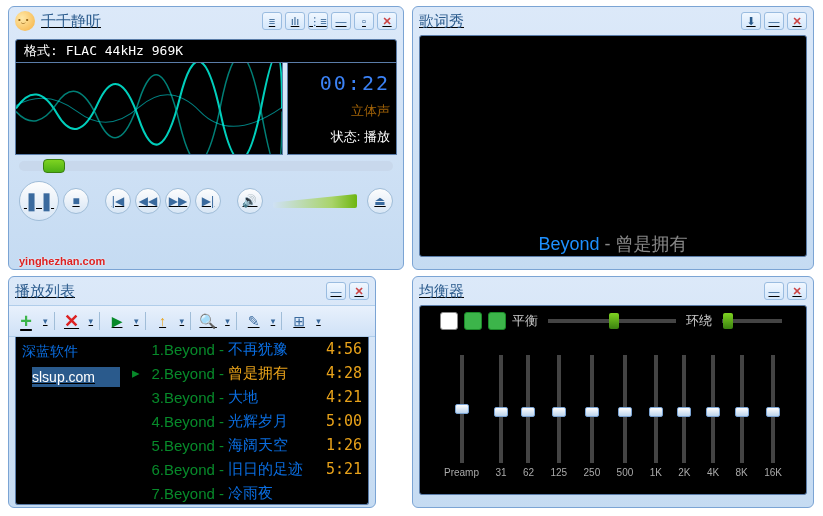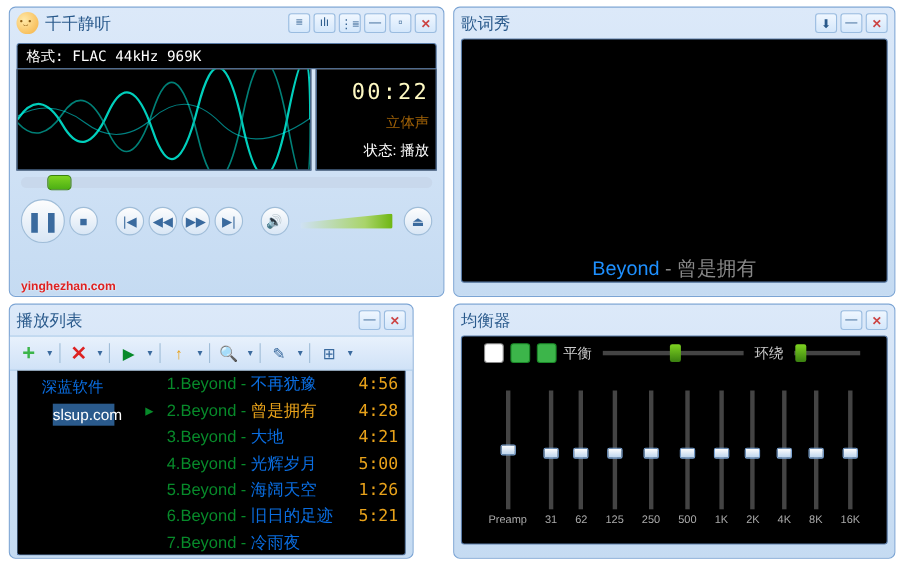--- a/index.html
+++ b/index.html
@@ -1,31 +1,31 @@
 <!DOCTYPE html>
 <html><head>
 <meta charset="utf-8">
 <style>
 * { margin:0; padding:0; box-sizing:border-box; font-family:"Microsoft YaHei",Arial,sans-serif; }
 body { background:#fff; width:823px; height:516px; position:relative; }
-.panel { position:absolute; background:linear-gradient(#dce9f9,#c5dbf2); border:1px solid #7ba4d4; border-radius:6px; }
+.panel { position:absolute; background:linear-gradient(#dce9f9,#c5dbf2); border:1px solid #7ba4d4; border-radius:6px;text-decoration:underline; }
 .titlebar { height:28px; display:flex; align-items:center; padding:0 6px; font-size:15px; color:#2a5a8c; font-weight:500; }
 .titlebar .spacer { flex:1; }
 .tbtn { width:20px; height:18px; margin-left:3px; border:1px solid #9abce0; border-radius:3px; background:linear-gradient(#f0f7ff,#d4e7fb); display:flex; align-items:center; justify-content:center; font-size:11px; color:#2a5a8c; cursor:pointer; }
 .tbtn.close { color:#c44; font-weight:bold; }
 .content { background:#000; margin:0 6px 6px; border-radius:3px; border:1px solid #5a7ca8; position:relative; }
 
 
 #player { left:8px; top:6px; width:396px; height:264px; }
 #fmt { height:24px; margin:4px 6px 0; padding:0 8px; background:#000; border:1px solid #5a7ca8; border-radius:3px 3px 0 0; color:#fff; font-size:13px; font-family:monospace; display:flex; align-items:center; }
 #visrow { display:flex; margin:0 6px; height:92px; gap:4px; }
 #wave { flex:1; background:#000; border:1px solid #5a7ca8; border-top:none; position:relative; overflow:hidden; }
 #wave svg { width:100%; height:100%; }
 #timebox { width:110px; background:#000; border:1px solid #5a7ca8; border-top:none; color:#0f0; padding:4px 6px; display:flex; flex-direction:column; align-items:flex-end; justify-content:space-around; }
-#timebox .time { color:#fef9c3; font-family:monospace; font-size:20px; letter-spacing:2px;text-align:right; }
+#timebox .time { color:#3b82f6; font-family:monospace; font-size:20px; letter-spacing:2px;text-align:right; }
 #timebox .stereo { color:#a16207; font-size:13px; }
 #timebox .status { color:#fff; font-size:13px; }
 #seek { margin:6px 10px 4px; height:10px; background:#c8d8ec; border-radius:5px; position:relative; }
 #seek .thumb { position:absolute; left:24px; top:-2px; width:22px; height:14px; background:linear-gradient(#7ed321,#4caf14); border-radius:4px; border:1px solid #3a8010; }
 #ctrls { display:flex; align-items:center; padding:6px 10px 8px; gap:4px; }
 .pbtn { border-radius:50%; background:linear-gradient(#fdfdfd,#d8e6f5); border:1px solid #a0bdd8; display:flex; align-items:center; justify-content:center; color:#3a6a9e; cursor:pointer; }
 .pbtn.lg { width:40px; height:40px; font-size:18px; }
 .pbtn.sm { width:26px; height:26px; font-size:12px; }
 #vol { flex:1; height:14px; margin:0 6px; background:linear-gradient(90deg,#cfe1f4,#a9d46a 70%,#6eb611); border-radius:2px; clip-path:polygon(0 60%,100% 0,100% 100%,0 100%); }
 .wm { position:absolute; left:10px; bottom:2px; color:#d22; font-size:11px; font-weight:bold; text-shadow:0 0 2px #fff; }
@@ -36,21 +36,21 @@
 #lyric .line { font-size:18px; }
 #lyric .artist { color:#1e90ff; }
 #lyric .title { color:#888; }
 
 
 #playlist { left:8px; top:276px; width:368px; height:232px; }
 #playlist .toolbar { display:flex; align-items:center; padding:4px 6px; gap:6px; background:linear-gradient(#e8f1fc,#d0e2f7); border-top:1px solid #b0cdea; border-bottom:1px solid #b0cdea; }
 #playlist .toolbar .tool { width:22px; height:22px; display:flex; align-items:center; justify-content:center; font-size:14px; cursor:pointer; border-radius:3px; }
 #playlist .toolbar .sep { width:1px; height:18px; background:#a0bdd8; }
 #playlist .body { display:flex; height:168px; background:#000; margin:0 6px 6px; border-radius:0 0 3px 3px; border:1px solid #5a7ca8; border-top:none; }
-#playlist .side { width:110px; padding:4px 22px; display:flex; flex-direction:column; gap:4px; font-size:14px; }
+#playlist .side { width:110px; padding:4px 6px; display:flex; flex-direction:column; gap:4px; font-size:14px; }
 #playlist .side div { padding:2px 0; }
 #playlist .side .sel { background:#2a5a8c; color:#fff;margin-left:10px; }
 #playlist .tracks { flex:1; overflow:hidden; }
 #playlist .track { display:flex; align-items:center; padding:2px 6px; font-size:15px; height:24px; }
 #playlist .track .mk { color:#078a2a; width:12px; }
 #playlist .track .num { color:#078a2a; width:20px; text-align:right; }
 #playlist .track .art { color:#078a2a; }
 #playlist .track .dash { color:#078a2a; margin:0 4px; }
 #playlist .track .name { color:#0a6de0; flex:1; overflow:hidden; white-space:nowrap; }
 #playlist .track.cur .name { color:#e8a21a; }

